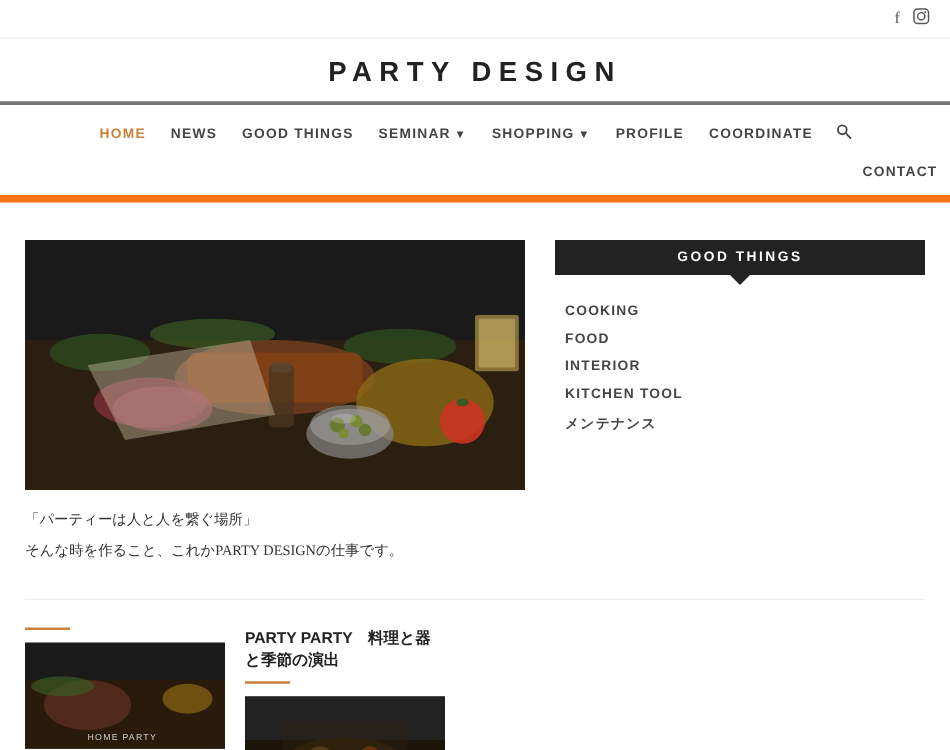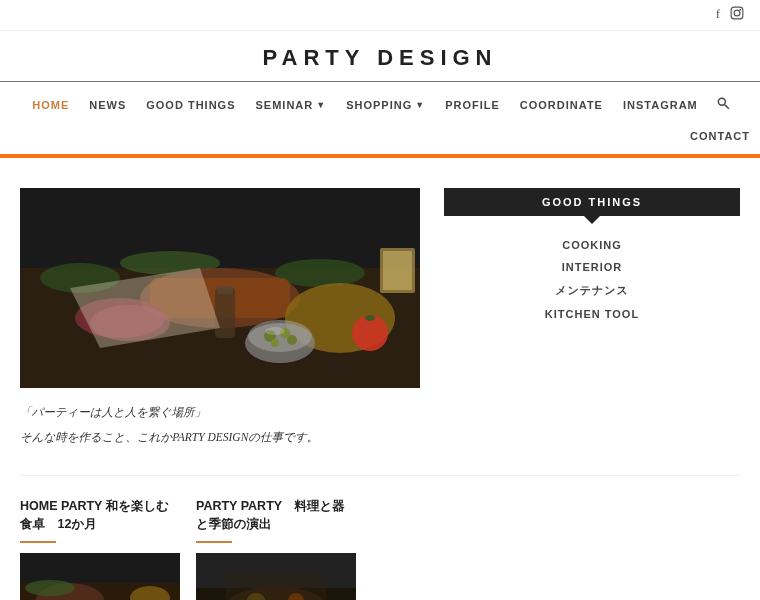--- a/index.html
+++ b/index.html
@@ -17,26 +17,26 @@
     .social-icon { font-size: 13px; color: #555; cursor: pointer; }
 
     .site-title {
       text-align: center;
       padding: 14px 0 10px;
       letter-spacing: 6px;
       font-size: 22px;
       font-weight: 700;
       font-family: 'Arial', sans-serif;
       color: #222;
-      border-bottom: 1px solid #737373;
+      border-bottom: 3px solid #737373;
     }
 
     
     nav {
-      border-bottom: 4px solid #f97316;
+      border-bottom: 6px solid #f97316;
       padding: 0;
     }
     .nav-primary {
       display: flex;
       justify-content: center;
       align-items: center;
       gap: 0;
       padding: 10px 0 4px;
       flex-wrap: wrap;
     }
@@ -72,21 +72,20 @@
     .content-layout {
       display: flex;
       gap: 24px;
       align-items: flex-start;
     }
 
     
     .hero-image-area {
       width: 400px;
       flex-shrink: 0;
-      font-style: italic;
     }
     .hero-img {
       width: 100%;
       height: 200px;
       background: #2a2a2a;
       position: relative;
       overflow: hidden;
     }
     
     .hero-img svg { width: 100%; height: 100%; }
@@ -120,21 +119,20 @@
       width: 0;
       height: 0;
       border-left: 8px solid transparent;
       border-right: 8px solid transparent;
       border-top: 8px solid #222;
       margin: 0 auto;
     }
     .sidebar-menu {
       list-style: none;
       margin-top: 10px;
-      text-align: center;
     }
     .sidebar-menu li {
       padding: 5px 8px;
       font-size: 11px;
       font-family: Arial, sans-serif;
       font-weight: 600;
       letter-spacing: 1px;
       color: #444;
       cursor: pointer;
       text-transform: uppercase;
@@ -204,21 +202,20 @@
 
 <nav>
   <div class="nav-primary">
     <span class="nav-item active">HOME</span>
     <span class="nav-item">NEWS</span>
     <span class="nav-item">GOOD THINGS</span>
     <span class="nav-item">SEMINAR <span class="arrow">▼</span></span>
     <span class="nav-item">SHOPPING <span class="arrow">▼</span></span>
     <span class="nav-item">PROFILE</span>
     <span class="nav-item">COORDINATE</span>
-    <span class="nav-item">INSTAGRAM</span>
     <span class="search-icon-nav">
       <svg width="14" height="14" viewBox="0 0 24 24" fill="none" stroke="#444" stroke-width="2.5">
         <circle cx="10" cy="10" r="6"></circle>
         <line x1="15" y1="15" x2="22" y2="22"></line>
       </svg>
     </span>
   </div>
   <div class="nav-secondary">
     <span class="nav-item">CONTACT</span>
   </div>
@@ -274,34 +271,34 @@
         <div class="quote">「パーティーは人と人を繋ぐ場所」</div>
         <div>そんな時を作ること、これかPARTY DESIGNの仕事です。</div>
       </div>
     </div>
 
     <div class="sidebar">
       <div class="sidebar-title-box">GOOD THINGS</div>
       <div class="sidebar-triangle"></div>
       <ul class="sidebar-menu">
         <li>COOKING</li>
+        <li>FOOD</li>
         <li>INTERIOR</li>
+        <li>KITCHEN TOOL</li>
         <li>メンテナンス</li>
-        <li>KITCHEN TOOL</li>
       </ul>
     </div>
 
   </div>
 
   <hr class="divider">
 
   <div class="cards-row">
 
     <div class="card">
-      <div class="card-title">HOME PARTY 和を楽しむ食卓　12か月</div>
       <div class="card-underline"></div>
       <div class="card-img card-img-food">
         <svg viewBox="0 0 160 85" xmlns="http://www.w3.org/2000/svg" width="100%" height="100%">
           <rect width="160" height="85" fill="#1a1a1a"></rect>
           <rect x="0" y="30" width="160" height="55" fill="#2a1a0a"></rect>
           <ellipse cx="50" cy="50" rx="35" ry="20" fill="#5a3020" opacity="0.8"></ellipse>
           <circle cx="100" cy="55" rx="12" fill="#cc3322" opacity="0.8"></circle>
           <ellipse cx="130" cy="45" rx="20" ry="12" fill="#8b6914" opacity="0.7"></ellipse>
           <ellipse cx="30" cy="35" rx="25" ry="8" fill="#3a5a25" opacity="0.7"></ellipse>
           <text x="50" y="78" font-size="7" fill="#ccc" font-family="Arial" letter-spacing="1">HOME PARTY</text>

